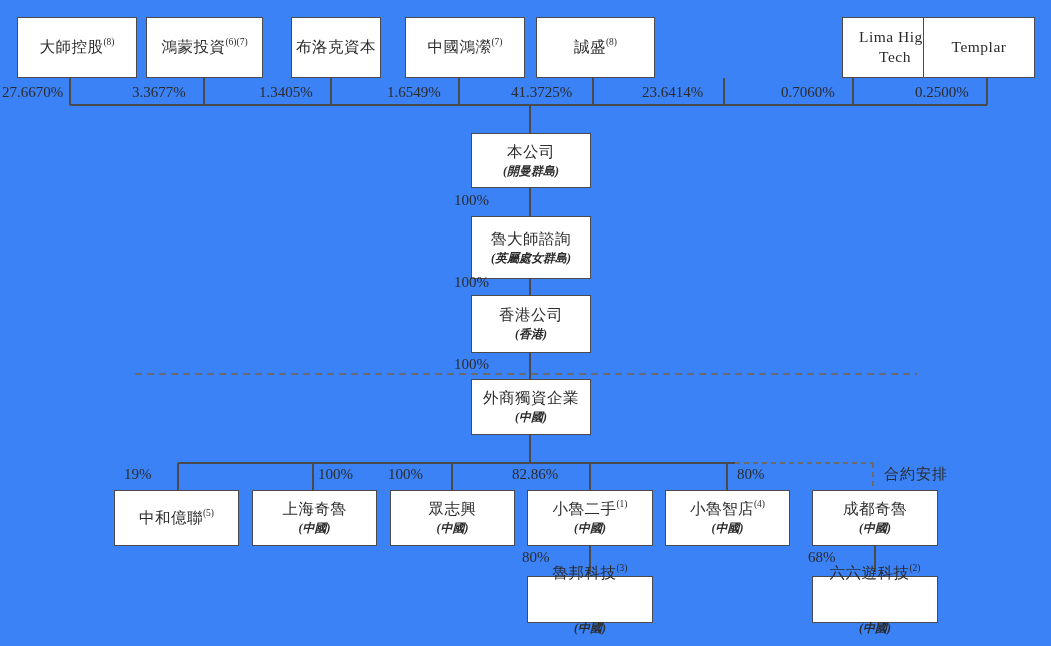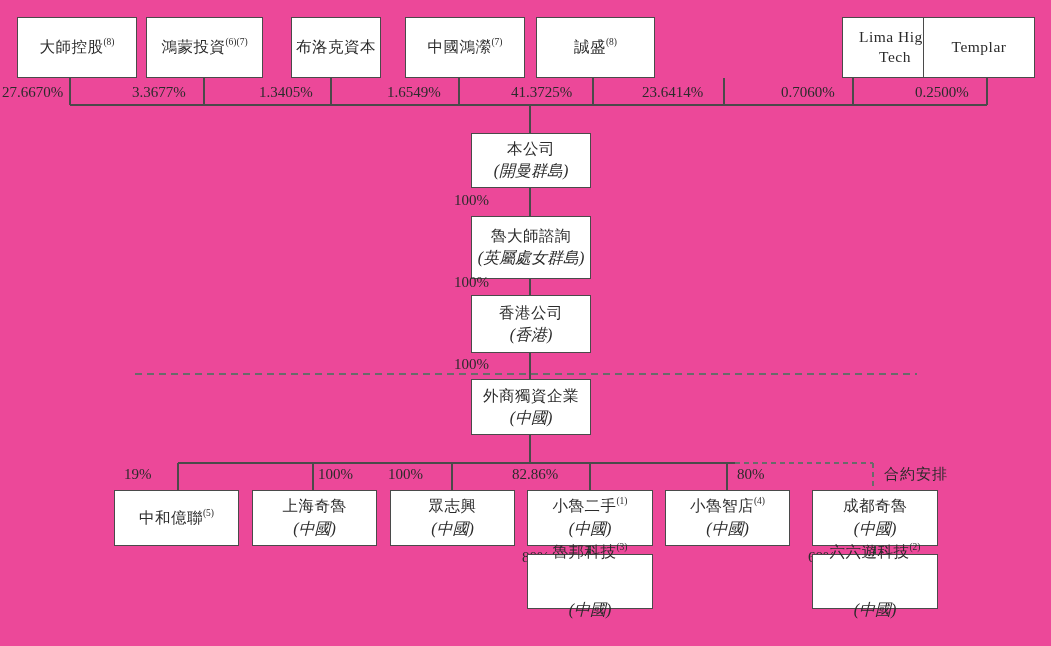--- a/index.html
+++ b/index.html
@@ -1,26 +1,26 @@
 <!DOCTYPE html>
 <html><head>
 <meta charset="utf-8">
 <style>
   html,body{margin:0;padding:0;background:#ffffff;}
-  #page{position:relative;width:1051px;height:646px;background:#ec4899;overflow:hidden;
+  #page{position:relative;width:1051px;height:646px;background:#3b82f6;overflow:hidden;
         font-family:"Liberation Serif","DejaVu Serif",serif;color:#2b2b2b;}
   #lines{position:absolute;left:0;top:0;width:1051px;height:646px;}
   .node{position:absolute;border:1px solid #4a4a4a;background:#ffffff;
         display:flex;flex-direction:column;align-items:center;justify-content:center;
         text-align:center;font-size:15.5px;line-height:1.3;letter-spacing:0.5px;box-sizing:border-box;}
   .top{top:17px;height:61px;}
   .bot{top:490px;height:56px;}
-  .sub2{top:554px;height:55px;gap:36px;}
+  .sub2{top:576px;height:47px;gap:36px;}
   .nm{padding:0 2px;}
-  .loc{font-style:italic;font-size:16px;letter-spacing:0;margin-top:2px;}
+  .loc{font-style:italic;font-size:12px;letter-spacing:0;margin-top:2px;font-weight:bold;}
   .loc:empty{display:none;}
   sup{font-size:9.5px;letter-spacing:0;position:relative;top:-1px;}
   .pct{position:absolute;font-size:15px;letter-spacing:0;white-space:nowrap;height:18px;}
   .pr{}
   .pl{text-align:left;}
   .contract{position:absolute;font-size:15px;letter-spacing:1px;white-space:nowrap;}
 </style>
 </head>
 <body>
 

